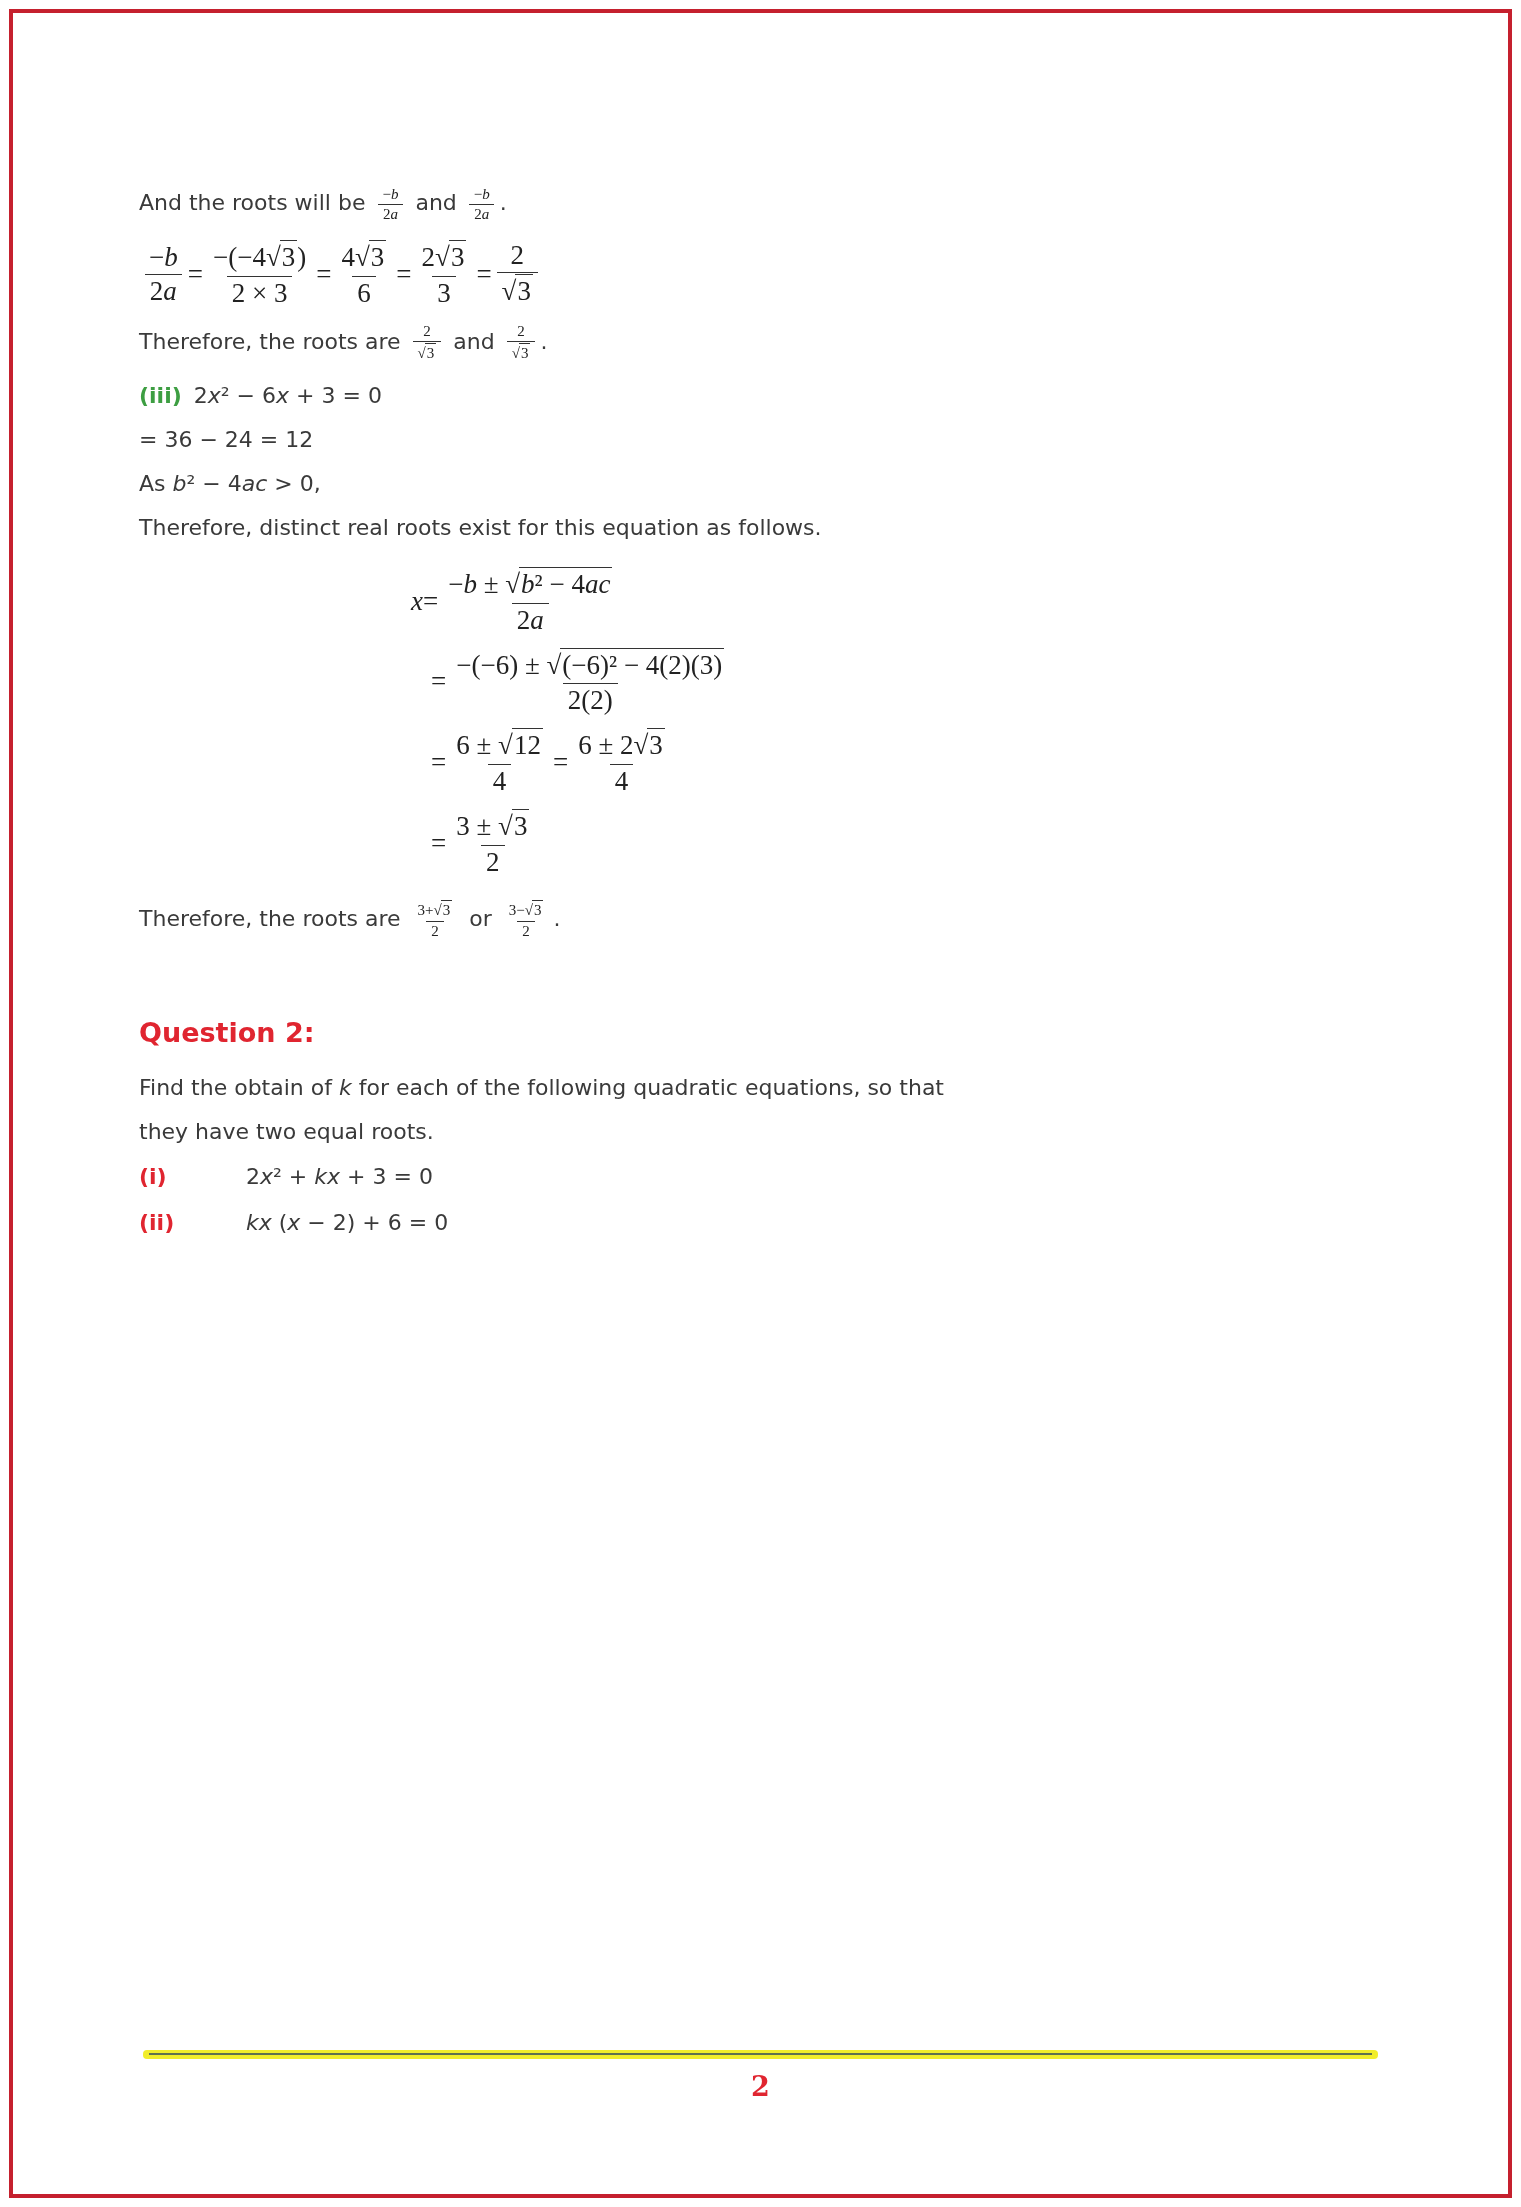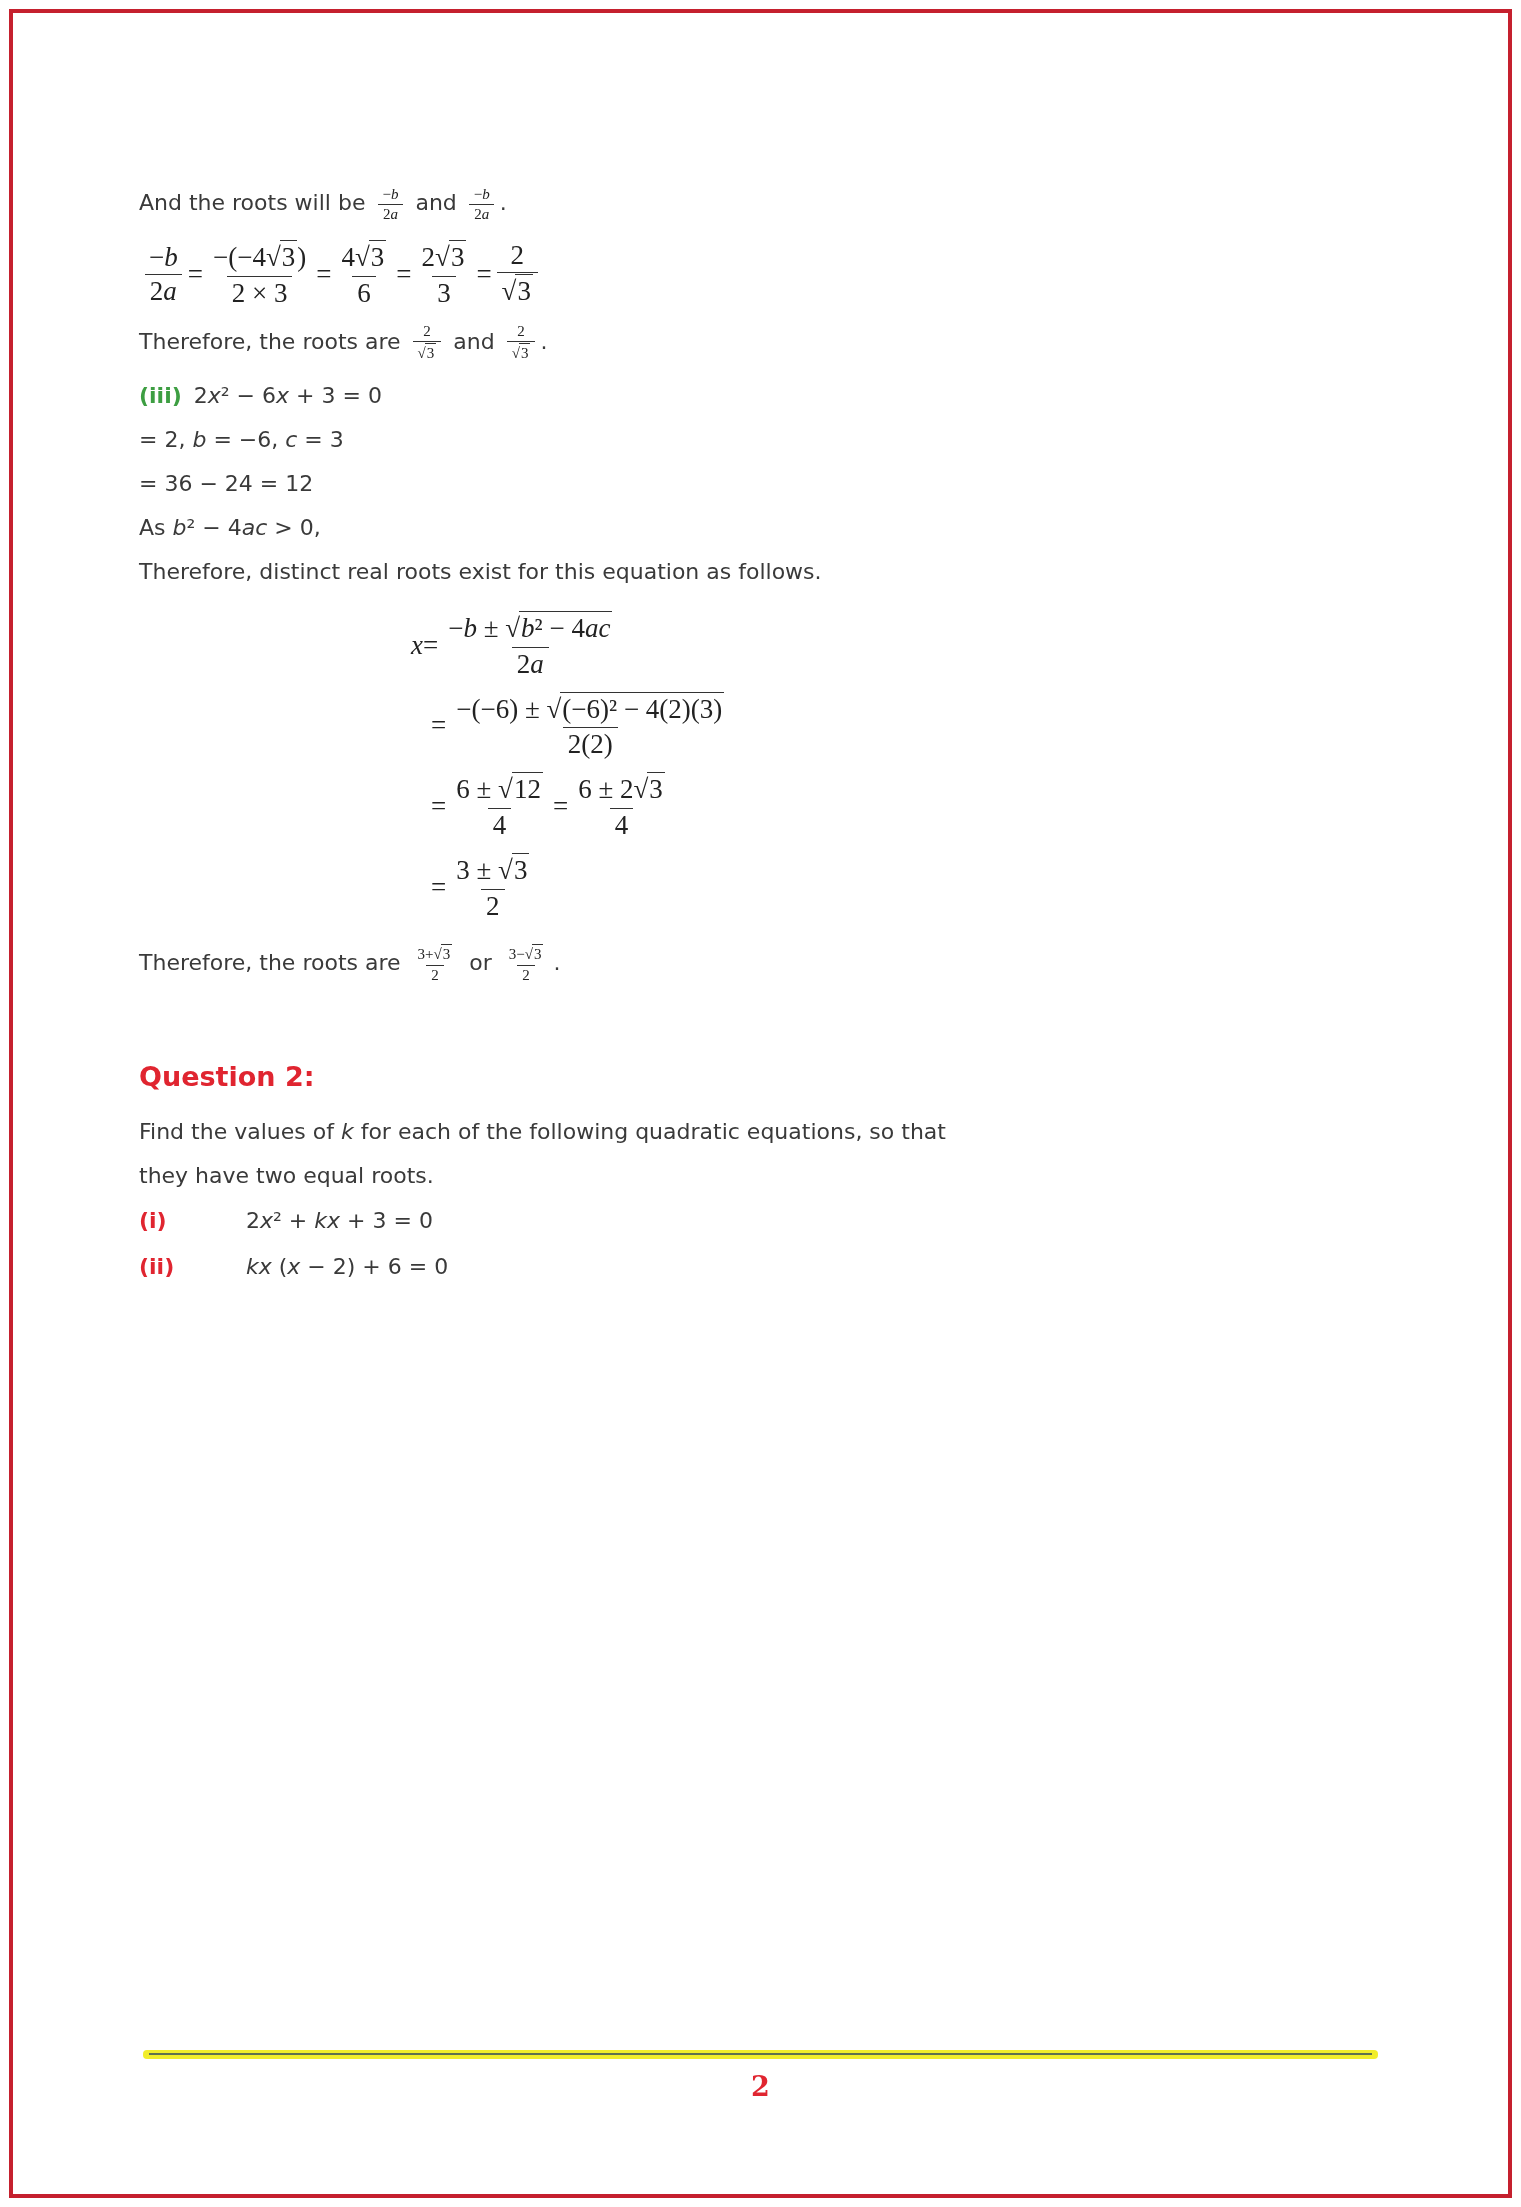--- a/index.html
+++ b/index.html
@@ -160,21 +160,20 @@
             <span class="den"><span class="sqrt"><span>√</span><span class="rad"><span>3</span></span></span></span>
           </span><span> and </span><span class="frac">
             <span class="num"><span>2</span></span>
             <span class="den"><span class="sqrt"><span>√</span><span class="rad"><span>3</span></span></span></span>
           </span><span>.</span></p>
 
       <p class="bodyline item-iii">
         <span class="label">(iii)</span><span><span>2</span><span class="mi">x</span><span>² − 6</span><span class="mi">x</span><span> + 3 = 0</span></span>
       </p>
 
-      <p class="bodyline"><span>= 2, </span><span class="mi">b</span><span> = −6, </span><span class="mi">c</span><span> = 3</span></p>
       <p class="bodyline"><span>= 36 − 24 = 12</span></p>
       <p class="bodyline"><span>As </span><span class="mi">b</span><span>² − 4</span><span class="mi">ac</span><span> &gt; 0,</span></p>
       <p class="bodyline"><span>Therefore, distinct real roots exist for this equation as follows.</span></p>
 
       <div class="qblock">
         <div class="qrow">
             <span class="mi">x</span>
             <span> = </span>
             <span class="frac">
               <span class="num"><span>−</span><span class="mi">b</span><span> ± </span><span class="sqrt"><span>√</span><span class="rad"><span class="mi">b</span><span>² − 4</span><span class="mi">ac</span></span></span></span>
@@ -212,21 +211,21 @@
       <p class="bodyline therefore-final"><span>Therefore, the roots are </span><span class="frac">
             <span class="num"><span>3+</span><span class="sqrt"><span>√</span><span class="rad"><span>3</span></span></span></span>
             <span class="den"><span>2</span></span>
           </span><span> or </span><span class="frac">
             <span class="num"><span>3−</span><span class="sqrt"><span>√</span><span class="rad"><span>3</span></span></span></span>
             <span class="den"><span>2</span></span>
           </span><span>.</span></p>
 
       <h2 class="q-heading">Question 2:</h2>
 
-      <p class="bodyline"><span>Find the values of </span><span class="mi">k</span><span> for each of the following quadratic equations, so that</span></p>
+      <p class="bodyline"><span>Find the obtain of </span><span class="mi">k</span><span> for each of the following quadratic equations, so that</span></p>
       <p class="bodyline"><span>they have two equal roots.</span></p>
 
       <div class="q-item">
         <span class="label">(i)</span>
         <span><span>2</span><span class="mi">x</span><span>² + </span><span class="mi">kx</span><span> + 3 = 0</span></span>
       </div>
       <div class="q-item">
         <span class="label">(ii)</span>
         <span><span class="mi">kx</span><span> (</span><span class="mi">x</span><span> − 2) + 6 = 0</span></span>
       </div>

